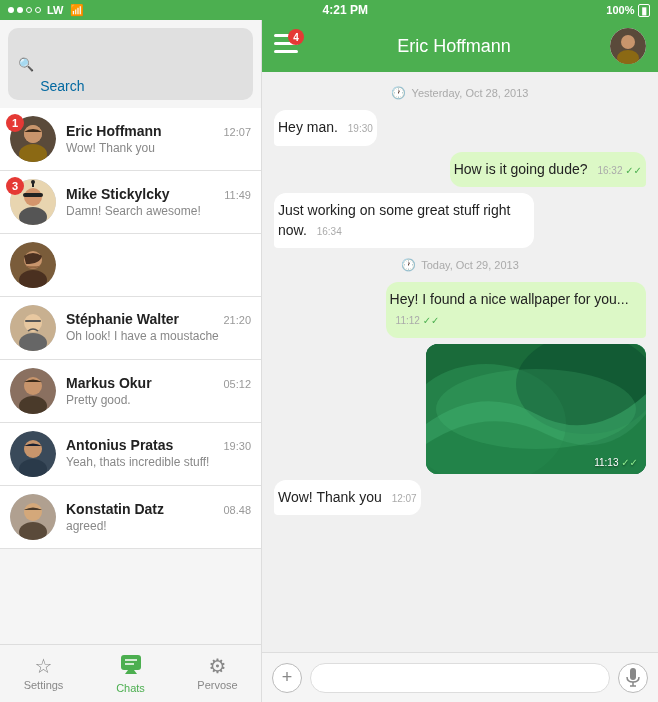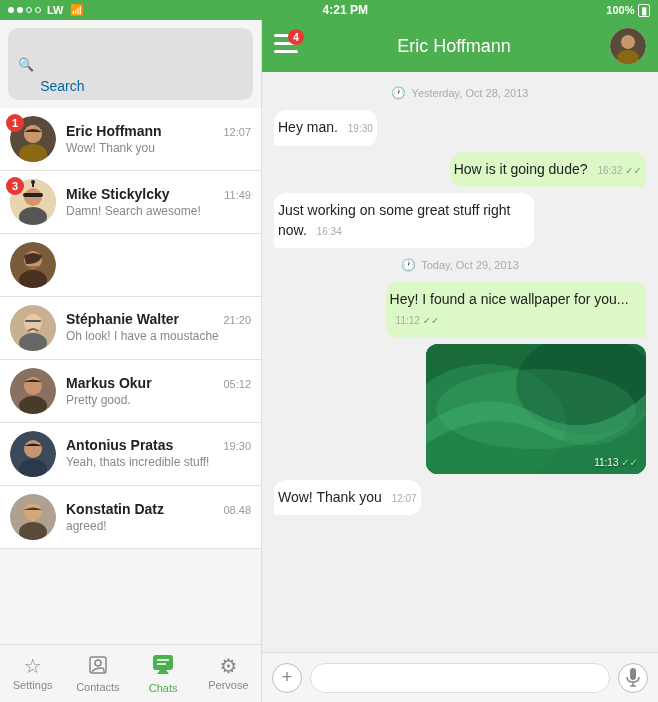--- a/index.html
+++ b/index.html
@@ -487,30 +487,20 @@
           <div class="chat-preview">agreed!</div>
         </div>
       </div>
 
     </div>
 
     <div class="tab-bar-left">
       <div class="tab-item">
         <span class="tab-icon">☆</span>
         <span>Settings</span>
-      </div>
-      <div class="tab-item">
-        <span class="tab-icon" style="font-size:17px;">
-          <svg width="20" height="20" viewBox="0 0 20 20" fill="none" xmlns="http://www.w3.org/2000/svg">
-            <rect x="2" y="2" width="16" height="16" rx="2" stroke="#888" stroke-width="1.5" fill="none"></rect>
-            <circle cx="10" cy="8" r="3" stroke="#888" stroke-width="1.5" fill="none"></circle>
-            <path d="M4 17 Q6 13 14 13 Q16 13 16 17" stroke="#888" stroke-width="1.5" fill="none"></path>
-          </svg>
-        </span>
-        <span>Contacts</span>
       </div>
       <div class="tab-item active">
         <span class="tab-icon" style="font-size:17px;">
           <svg width="22" height="22" viewBox="0 0 22 22" fill="none" xmlns="http://www.w3.org/2000/svg">
             <rect x="1" y="1" width="20" height="15" rx="3" fill="#4CAF50"></rect>
             <path d="M5 20 L8 16 H14 L17 20" fill="#4CAF50"></path>
             <line x1="5" y1="6" x2="17" y2="6" stroke="white" stroke-width="1.5"></line>
             <line x1="5" y1="10" x2="14" y2="10" stroke="white" stroke-width="1.5"></line>
           </svg>
         </span>

